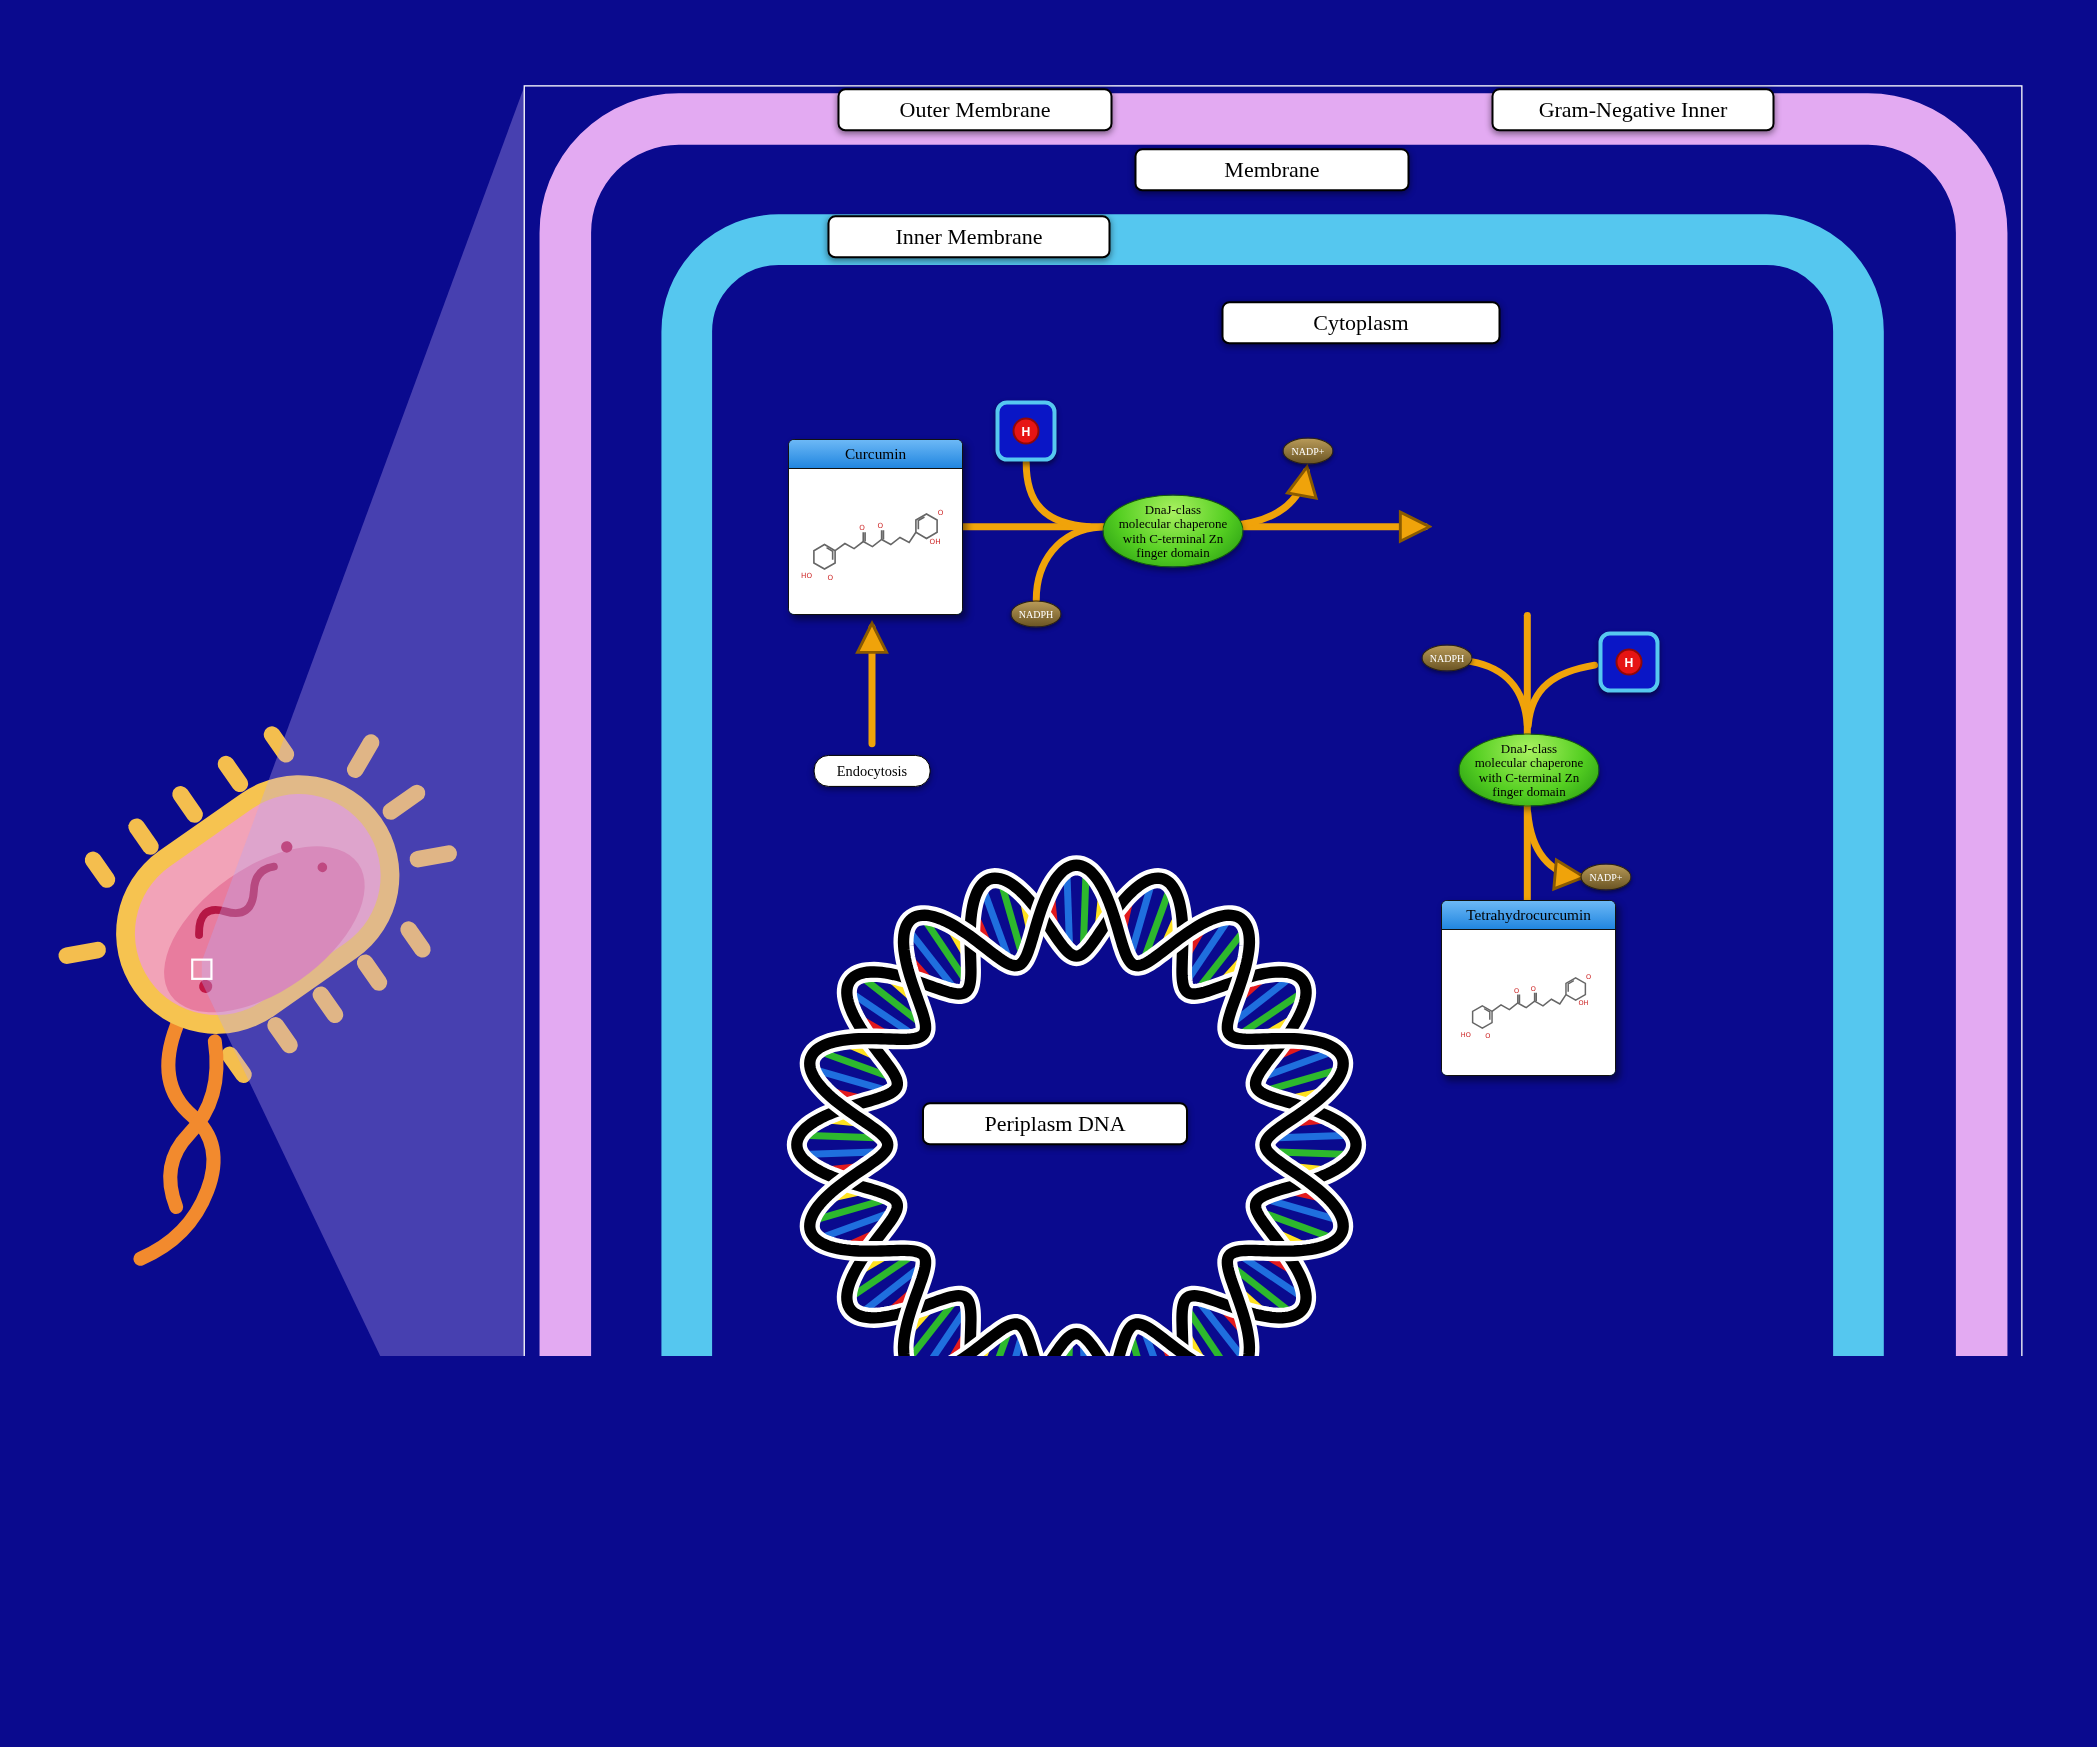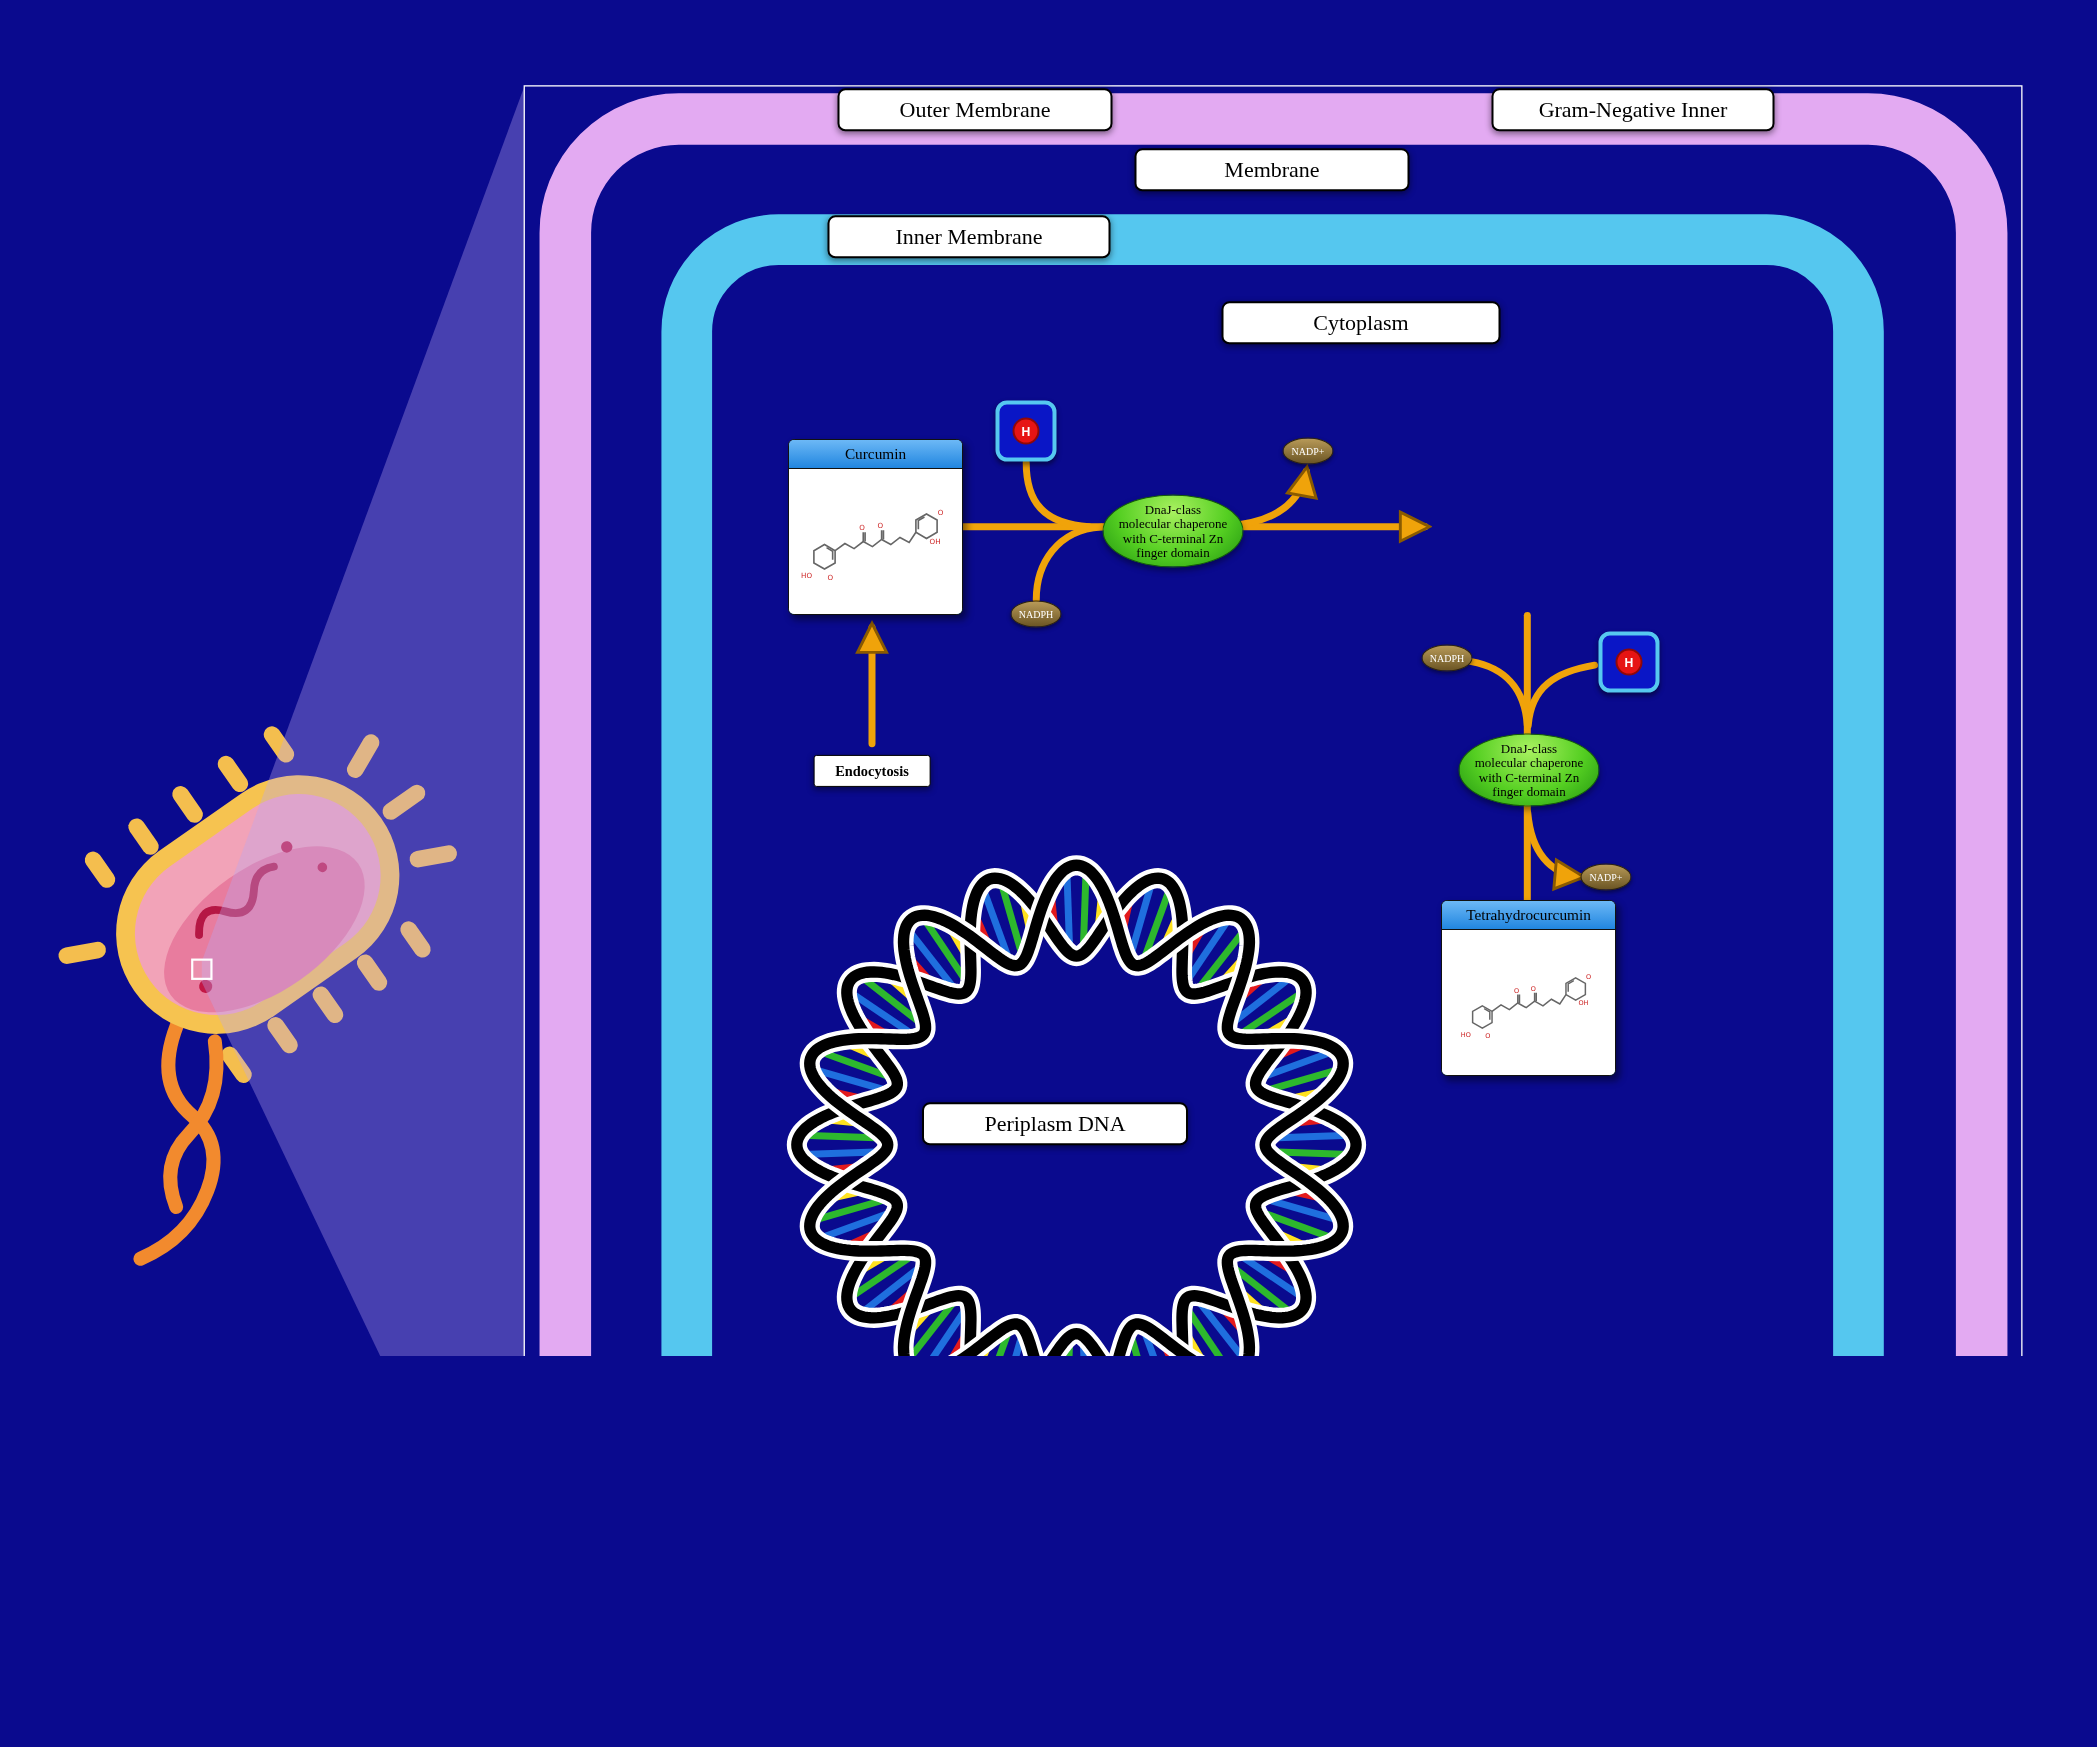--- a/index.html
+++ b/index.html
@@ -3,21 +3,21 @@
 <meta charset="utf-8">
 <style>
   html,body{margin:0;padding:0;background:#0a0a8e;}
   #stage{position:relative;width:2097px;height:1356px;background:#0a0a8e;overflow:hidden;
          font-family:"Liberation Serif", serif;}
   #scene{position:absolute;left:0;top:0;}
 
   .label{position:absolute;transform:translate(-50%,-50%);background:#ffffff;border:2.2px solid #000;
          border-radius:7.9px;color:#000;font-size:22px;line-height:1;padding:8.7px 13px;text-align:center;
          white-space:nowrap;box-shadow:0 2.6px 6.1px rgba(0,0,0,.45);}
-  .label.small{font-size:14.4px;border-width:1.7px;border-radius:3px;padding:7.9px 11.4px;font-weight:bold;}
+  .label.small{font-size:14.4px;border-width:1.7px;border-radius:15px;padding:7.9px 11.4px;}
 
   .compound{position:absolute;width:173px;height:174px;background:#7dd3fc;border:1.7px solid #111;
             border-radius:6.1px;box-shadow:3.5px 4.4px 7.9px rgba(0,0,0,.45);overflow:hidden;}
   .compound .hdr{height:28px;background:linear-gradient(#6cb8f6,#2186e0);border-bottom:1.3px solid #111;
             display:flex;align-items:center;justify-content:center;font-size:15.3px;color:#000;}
   .compound .body{position:absolute;left:0;right:0;top:29px;bottom:0;display:flex;
             align-items:center;justify-content:center;background:#fff;}
 
   .enzyme{position:absolute;transform:translate(-50%,-50%);width:141px;height:73px;border-radius:50%;
           background:radial-gradient(ellipse at 50% 22%, #a9f160 0%, #55cf22 55%, #1f9210 100%);

